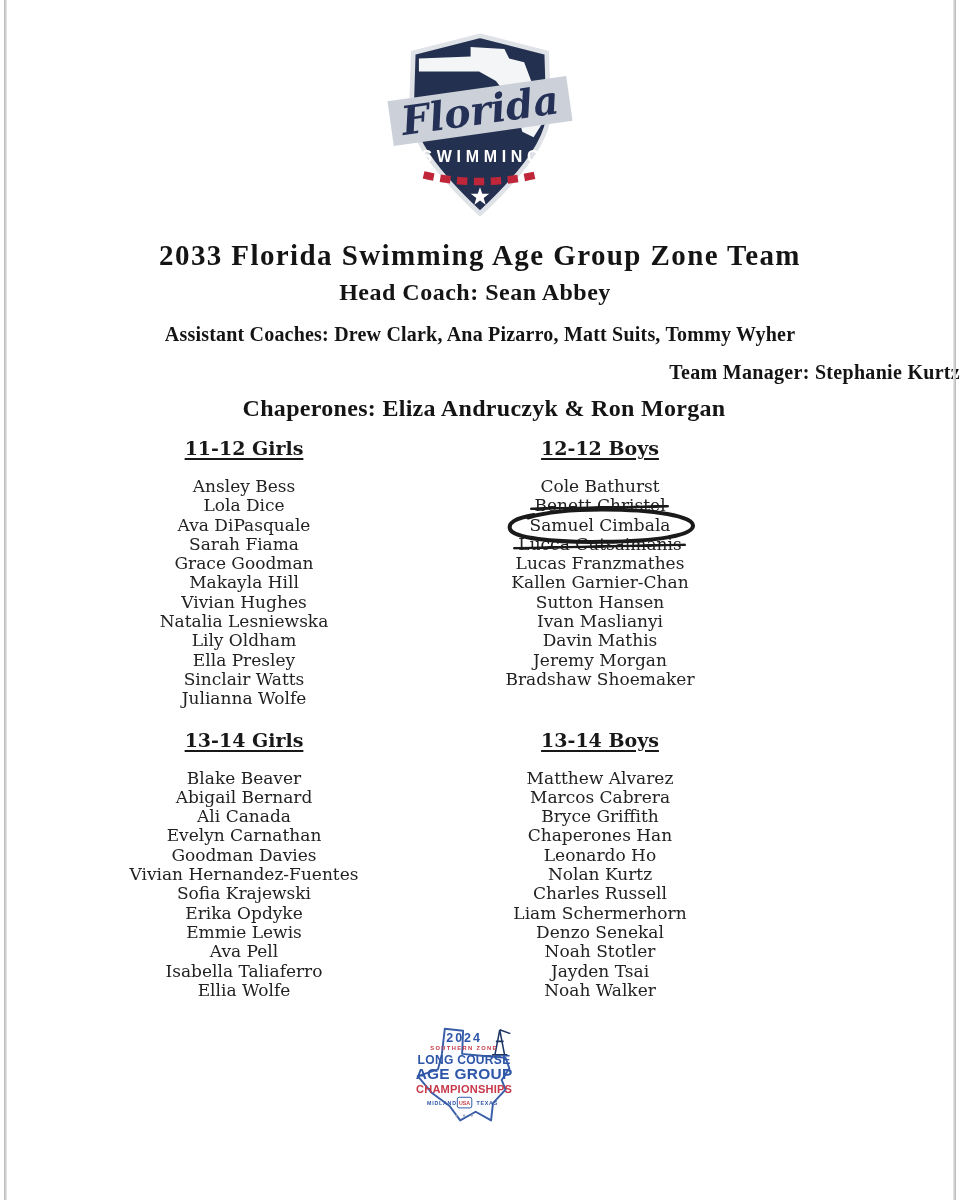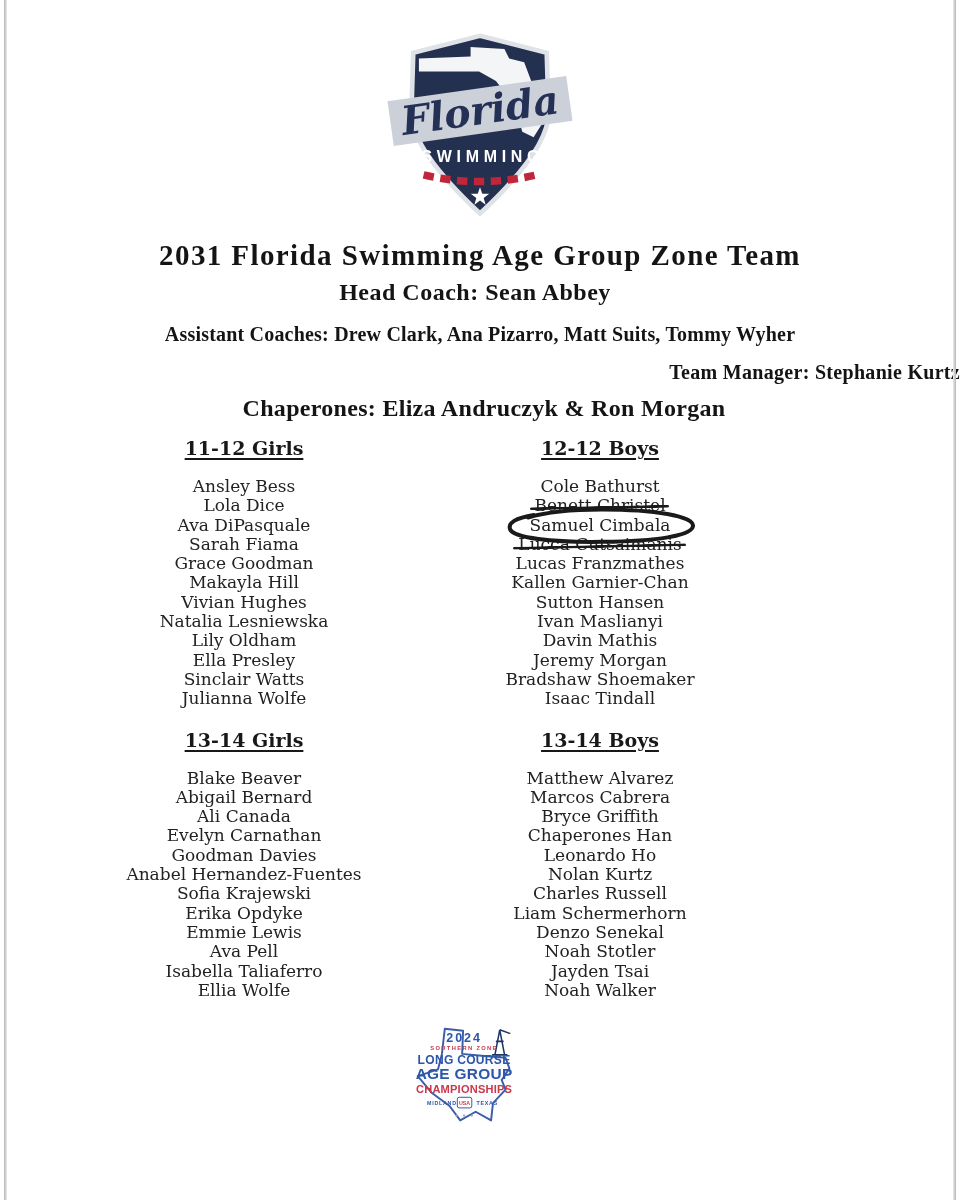--- a/index.html
+++ b/index.html
@@ -55,21 +55,21 @@
   <g transform="rotate(-8 100 83)">
     <rect x="4" y="59" width="192" height="48" fill="#cbd0d9"></rect>
     <text x="100" y="97" text-anchor="middle" font-family="DejaVu Serif, serif" font-style="italic" font-weight="bold" font-size="42" fill="#243055">Florida</text>
   </g>
   <text x="103" y="137" text-anchor="middle" font-family="Liberation Sans, sans-serif" font-weight="bold" font-size="17" letter-spacing="5" fill="#ffffff">SWIMMING</text>
   <path d="M40,151 Q100,165 160,151" fill="none" stroke="#c0263a" stroke-width="8" stroke-dasharray="11 7"></path>
   <polygon points="100,164 102.4,171 109.8,171.1 103.9,175.5 106,182.6 100,178.3 94,182.6 96.1,175.5 90.2,171.1 97.6,171" fill="#ffffff"></polygon>
 </svg>
 
 <header class="doc-header">
-  <h1 class="doc-title">2031 Florida Swimming Age Group Zone Team</h1>
+  <h1 class="doc-title">2033 Florida Swimming Age Group Zone Team</h1>
   <div class="line-head-coach">Head Coach: Sean Abbey</div>
   <div class="line-asst">Assistant Coaches: Drew Clark, Ana Pizarro, Matt Suits, Tommy Wyher</div>
   <div class="line-mgr">Team Manager: Stephanie Kurtz</div>
   <div class="line-chap">Chaperones: Eliza Andruczyk &amp; Ron Morgan</div>
 </header>
 
 <main class="roster">
   <section class="roster-section">
     <h2 class="section-heading">11-12 Girls</h2>
     <div class="name-list">
@@ -97,33 +97,32 @@
             <path d="M32,9 C13,12 6,17 8,23 C11,32 50,36.5 100,35.8 C155,35 190,30 191,20 C192,10 152,3.5 100,3.5 C72,3.5 46,5.5 26,11.5" fill="none" stroke="#1a1a1a" stroke-width="4" stroke-linecap="round"></path>
           </svg></div>
         <div class="name-row"><span class="name struck">Lucca Cutsaimanis</span></div>
         <div class="name-row"><span class="name">Lucas Franzmathes</span></div>
         <div class="name-row"><span class="name">Kallen Garnier-Chan</span></div>
         <div class="name-row"><span class="name">Sutton Hansen</span></div>
         <div class="name-row"><span class="name">Ivan Maslianyi</span></div>
         <div class="name-row"><span class="name">Davin Mathis</span></div>
         <div class="name-row"><span class="name">Jeremy Morgan</span></div>
         <div class="name-row"><span class="name">Bradshaw Shoemaker</span></div>
-        <div class="name-row"><span class="name">Isaac Tindall</span></div>
       </div>
   </section>
 
   <section class="roster-section">
     <h2 class="section-heading">13-14 Girls</h2>
     <div class="name-list">
         <div class="name-row"><span class="name">Blake Beaver</span></div>
         <div class="name-row"><span class="name">Abigail Bernard</span></div>
         <div class="name-row"><span class="name">Ali Canada</span></div>
         <div class="name-row"><span class="name">Evelyn Carnathan</span></div>
         <div class="name-row"><span class="name">Goodman Davies</span></div>
-        <div class="name-row"><span class="name">Anabel Hernandez-Fuentes</span></div>
+        <div class="name-row"><span class="name">Vivian Hernandez-Fuentes</span></div>
         <div class="name-row"><span class="name">Sofia Krajewski</span></div>
         <div class="name-row"><span class="name">Erika Opdyke</span></div>
         <div class="name-row"><span class="name">Emmie Lewis</span></div>
         <div class="name-row"><span class="name">Ava Pell</span></div>
         <div class="name-row"><span class="name">Isabella Taliaferro</span></div>
         <div class="name-row"><span class="name">Ellia Wolfe</span></div>
       </div>
   </section>
 
   <section class="roster-section">

